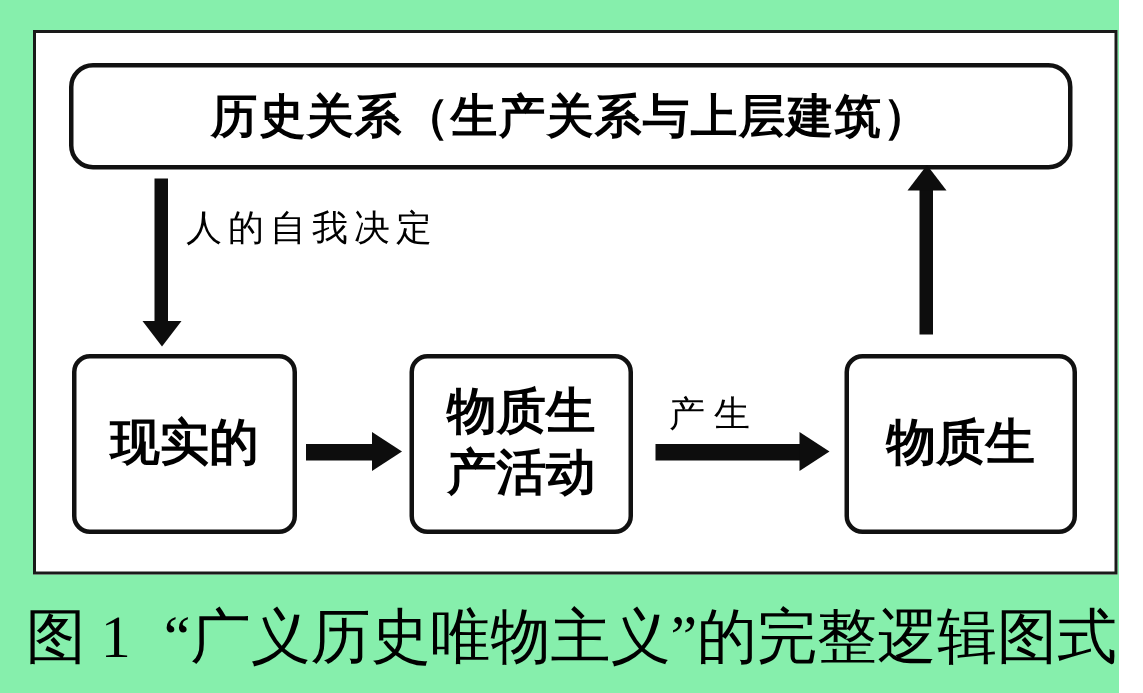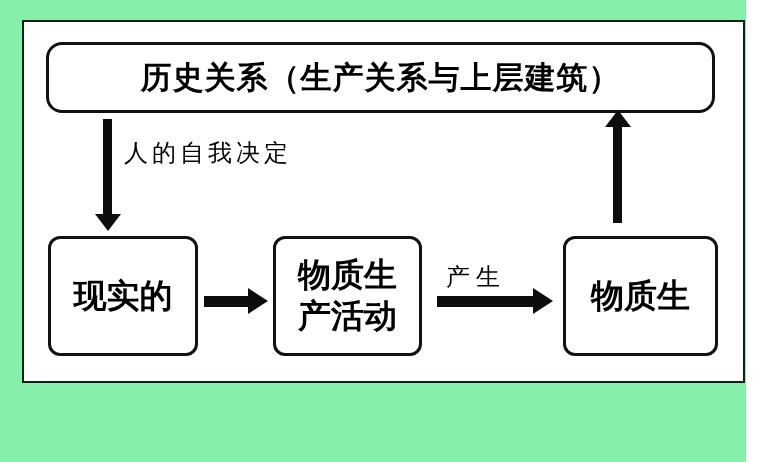--- a/index.html
+++ b/index.html
@@ -159,14 +159,17 @@
   </div>
 
   <div class="shaft shaft-h2"></div>
   <div class="head head-right2"></div>
   <div class="edge-label edge-label-h2">产生</div>
 
   <div class="node node-small node-3">
     <span>物质生</span>
   </div>
 
+  <div class="caption">
+    <span class="caption-label">图 1</span><span class="caption-title">“广义历史唯物主义”的完整逻辑图式</span>
+  </div>
 
 </div>
 
 </body></html>

